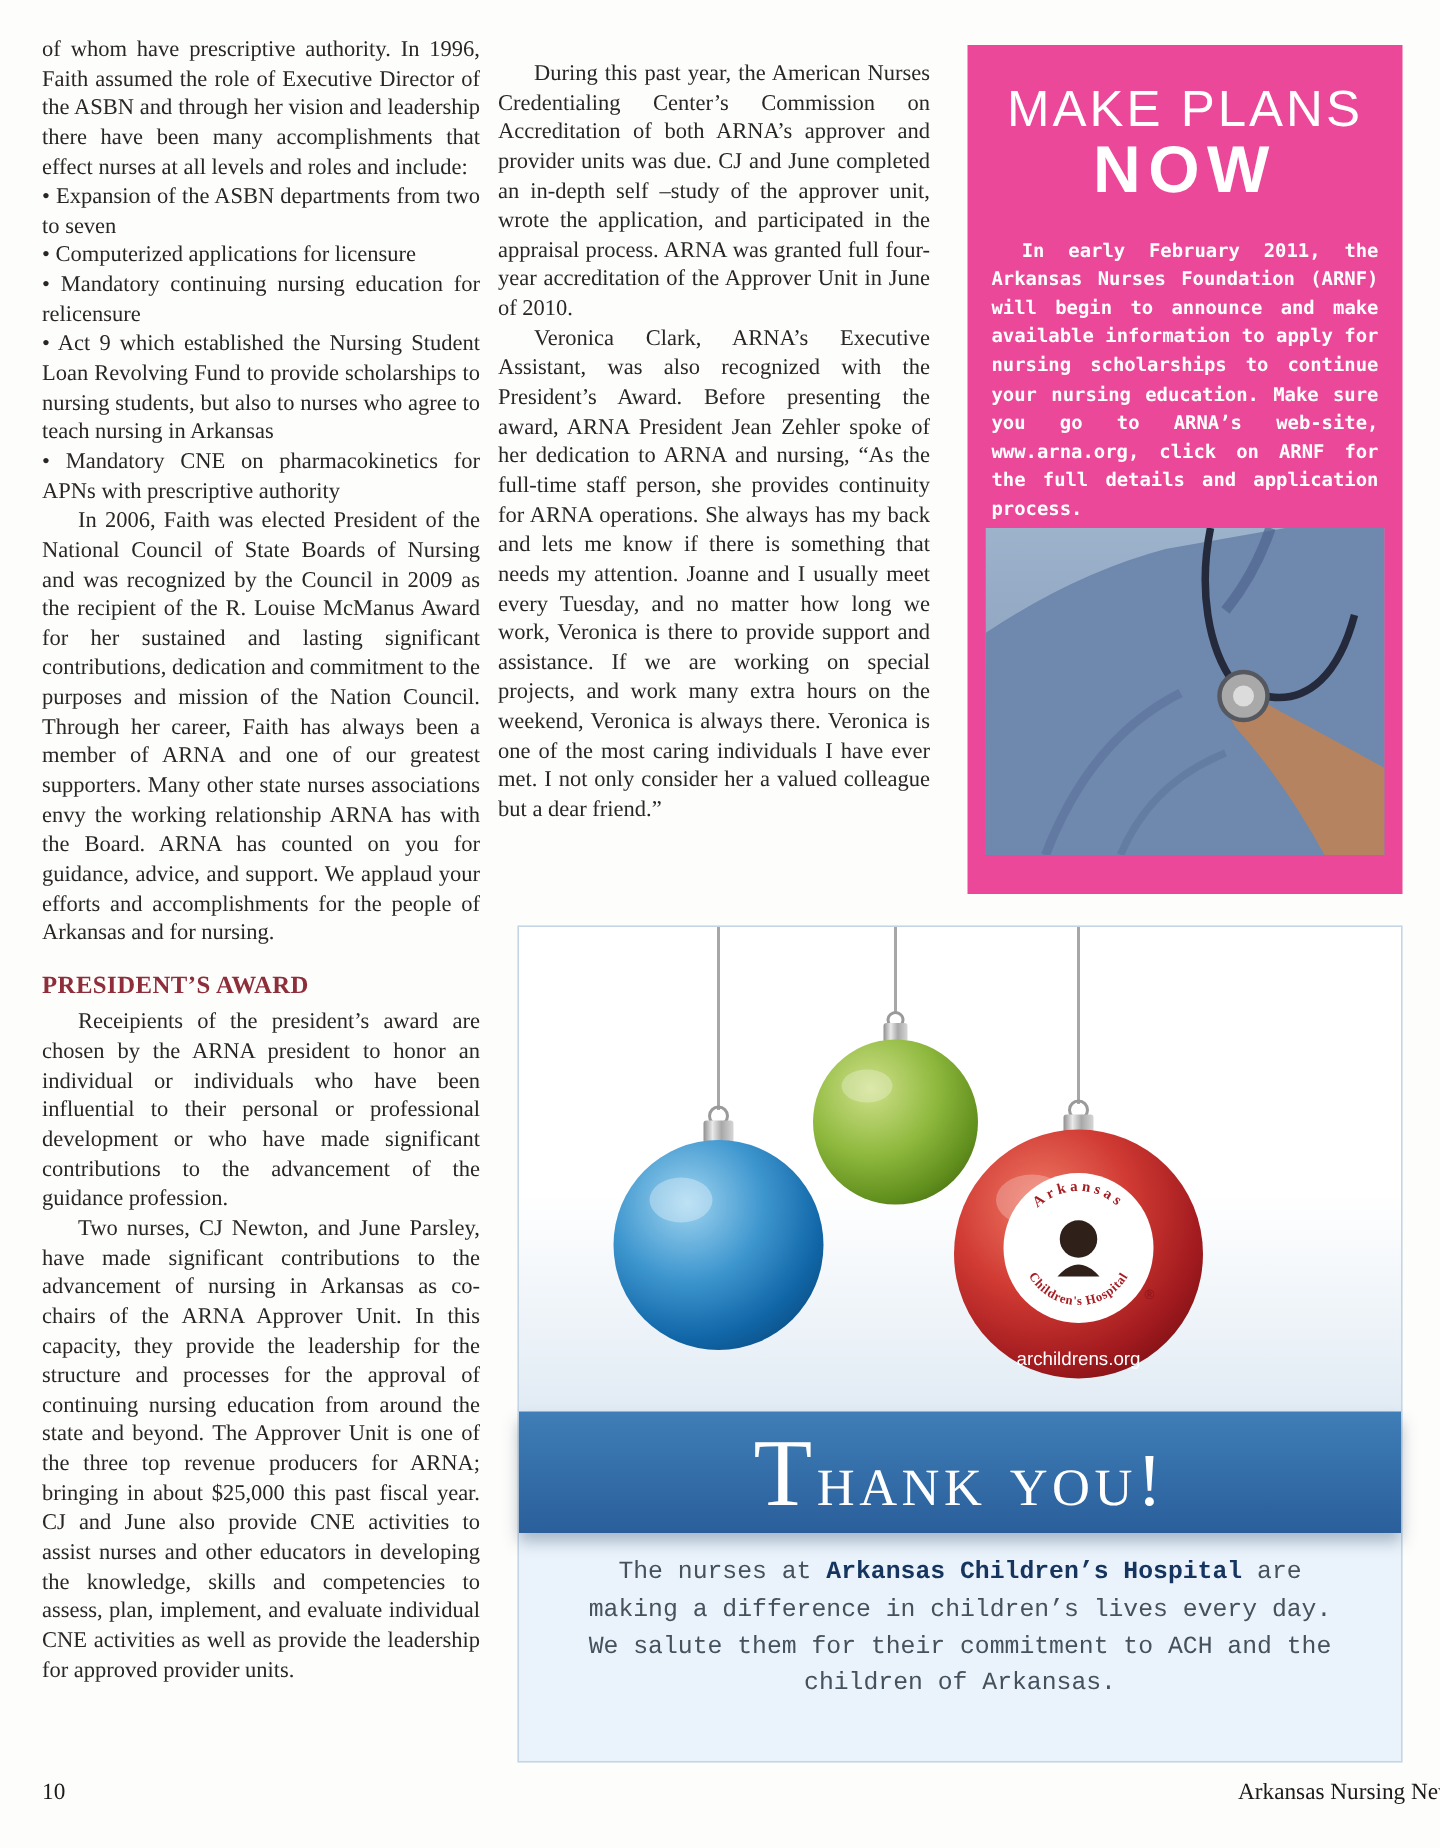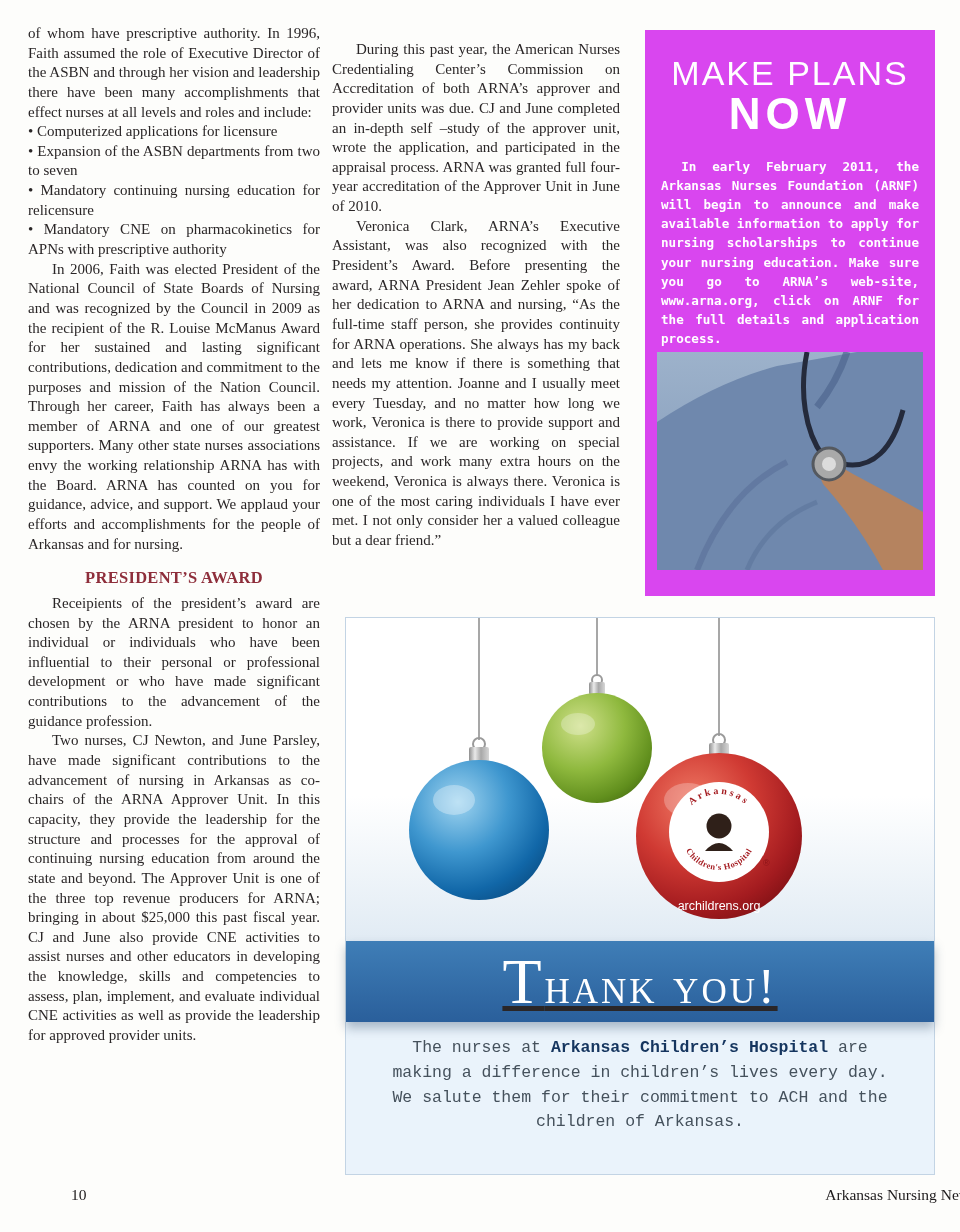--- a/index.html
+++ b/index.html
@@ -7,27 +7,27 @@
     position:relative; width:960px; height:1232px; background:#fdfdfb;
     font-family:"Liberation Serif", serif; color:#2a2627; overflow:hidden;padding-left:24px;
   }
   .col { position:absolute; text-align:justify; font-size:15px; line-height:1.31; }
   .col p { margin:0; }
   .col p.indent { text-indent:1.6em; }
   .col-left { left:28px; top:24px; width:292px; }
   .col-mid  { left:332px; top:40px; width:288px; }
   h2.award {
     color:#8e2e3b; font-size:16.5px; font-weight:bold;
-    margin:13px 0 5px 0; letter-spacing:.3px; text-align:center;font-family:Liberation Serif, serif;
+    margin:13px 0 5px 0; letter-spacing:.3px; text-align:left;font-family:Liberation Serif, serif;
   }
 
   
   .sidebar {
     position:absolute; left:645px; top:30px; width:290px; height:566px;
-    background:#d946ef; color:#ffffff;
+    background:#ec4899; color:#ffffff;
   }
   .promo-title { text-align:center; padding-top:24px; font-family:"Liberation Sans", sans-serif; }
   .promo-line1 { font-size:34px; font-weight:400; letter-spacing:2px; }
   .promo-line2 { font-size:44px; font-weight:800; letter-spacing:5px; line-height:.95; }
   .promo-body {
     font-family:"DejaVu Sans Mono", monospace; font-weight:bold;
     font-size:12.6px; line-height:1.52; text-align:justify;
     margin:22px 16px 0 16px; text-indent:1.6em;
   }
   .photo { position:absolute; left:12px; top:322px; width:266px; height:218px; display:block; }
@@ -35,52 +35,53 @@
   
   .ad {
     position:absolute; left:345px; top:617px; width:590px; height:558px;
     border:1px solid #c3d4e4; box-sizing:border-box; background:#eaf3fb;
   }
   .ornaments { display:block; width:588px; height:323px; background:linear-gradient(#ffffff 55%, #e1ebf4); }
   .banner {
     position:relative; height:81px;
     background:linear-gradient(#3f7eb7, #2a5f9b);
     box-shadow:0 6px 10px rgba(40,70,100,.35);
-    display:flex; align-items:center; justify-content:center;text-decoration:underline;
+    display:flex; align-items:center; justify-content:center;
   }
   .banner p {
     margin:0; color:#ffffff; font-family:"Liberation Serif", serif;
     font-variant:small-caps; font-size:50px; letter-spacing:3px;
   }
   .banner p::first-letter { font-size:64px; }
   .ad-tagline {
     text-align:center; font-family:"Liberation Sans", sans-serif;
     color:#5b6670; font-size:16.5px; margin:22px 0 0 0;
   }
   .ad-body {
     text-align:center; font-family:Liberation Mono, monospace;
     color:#45515c; font-size:16.5px; line-height:1.5; margin:14px auto 0 auto; width:524px;
   }
   .ad-body b { color:#15355f; }
 
   .footer-item { position:absolute; font-size:15.5px; color:#1d1a1b; }
-  .footer-pageno { left:28px; top:1186px;margin-left:43px; }
+  .footer-pageno { left:28px; top:1186px; }
   .footer-pub { right:8px; top:1186px;margin-left:30px; }
 </style>
 </head>
 <body>
 
 <div class="page">
 
   <div class="col col-left">
     <p>of whom have prescriptive authority.  In 1996, Faith assumed the role of Executive Director of the ASBN and through her vision and leadership there have been many accomplishments that effect nurses at all levels and roles and include:</p>
     <div>
+      <p>• Expansion of the ASBN departments from two to seven</p>
       <p>• Computerized applications for licensure</p>
-      <p>• Expansion of the ASBN departments from two to seven</p>
       <p>• Mandatory continuing nursing education for relicensure</p>
+      <p>• Act 9 which established the Nursing Student Loan Revolving Fund to provide scholarships to nursing students, but also to nurses who agree to teach nursing in Arkansas</p>
       <p>• Mandatory CNE on pharmacokinetics for APNs with prescriptive authority</p>
     </div>
     <p class="indent">In 2006, Faith was elected President of the National Council of State Boards of Nursing and was recognized by the Council in 2009 as the recipient of the R. Louise McManus Award for her sustained and lasting significant contributions, dedication and commitment to the purposes and mission of the Nation Council. Through her career, Faith has always been a member of ARNA and one of our greatest supporters. Many other state nurses associations envy the working relationship ARNA has with the Board.  ARNA has counted on you for guidance, advice, and support.  We applaud your efforts and accomplishments for the people of Arkansas and for nursing.</p>
     <h2 class="award">PRESIDENT’S AWARD</h2>
     <p class="indent">Receipients of the president’s award are chosen by the ARNA president to honor an individual or individuals who have been influential to their personal or professional development or who have made significant contributions to the advancement of the guidance profession.</p>
     <p class="indent">Two nurses, CJ Newton, and June Parsley, have made significant contributions to the advancement of nursing in Arkansas as co-chairs of the ARNA Approver Unit. In this capacity, they provide the leadership for the structure and processes for the approval of continuing nursing education from around the state and beyond.  The Approver Unit is one of the three top revenue producers for ARNA; bringing in about $25,000 this past fiscal year.  CJ and June also provide CNE activities to assist nurses and other educators in developing the knowledge, skills and competencies to assess, plan, implement, and evaluate individual CNE activities as well as provide the leadership for approved provider units.</p>
   </div>
 
   <div class="col col-mid">
     <p class="indent">During this past year, the American Nurses Credentialing Center’s Commission on Accreditation of both ARNA’s approver and provider units was due.  CJ and June completed an in-depth self –study of the approver unit, wrote the application, and participated in the appraisal process.  ARNA was granted full four-year accreditation of the Approver Unit in June of 2010.</p>

